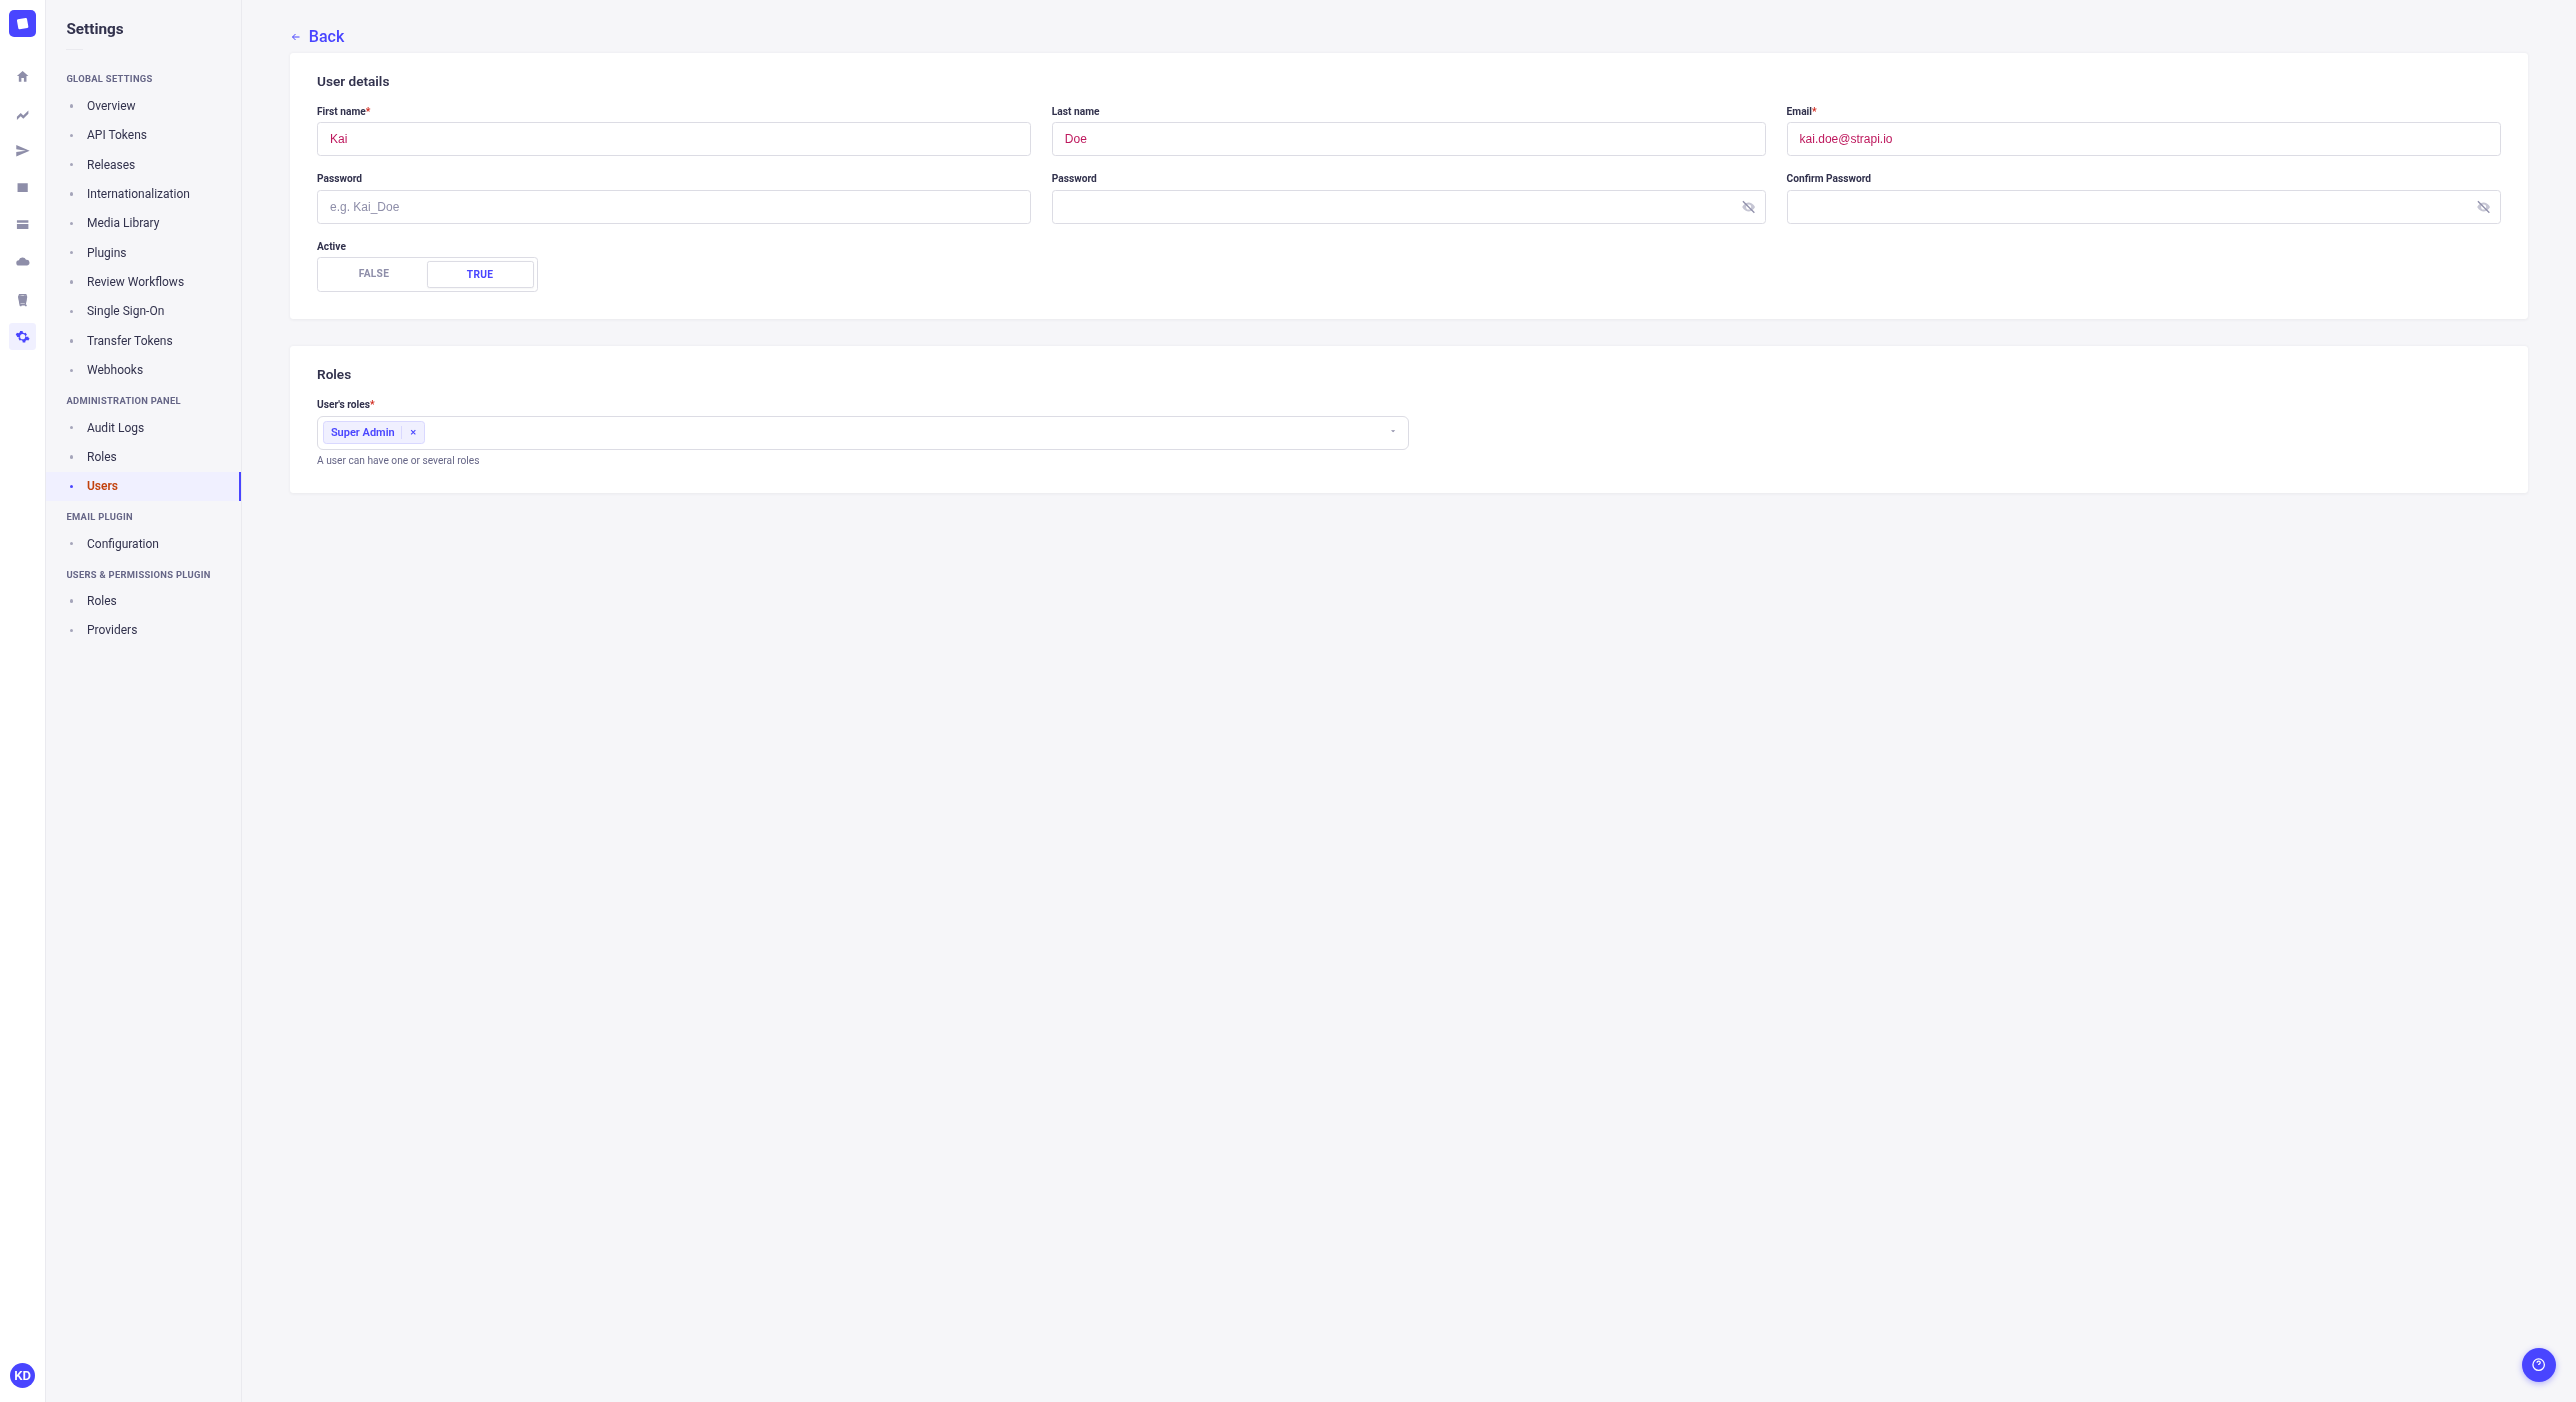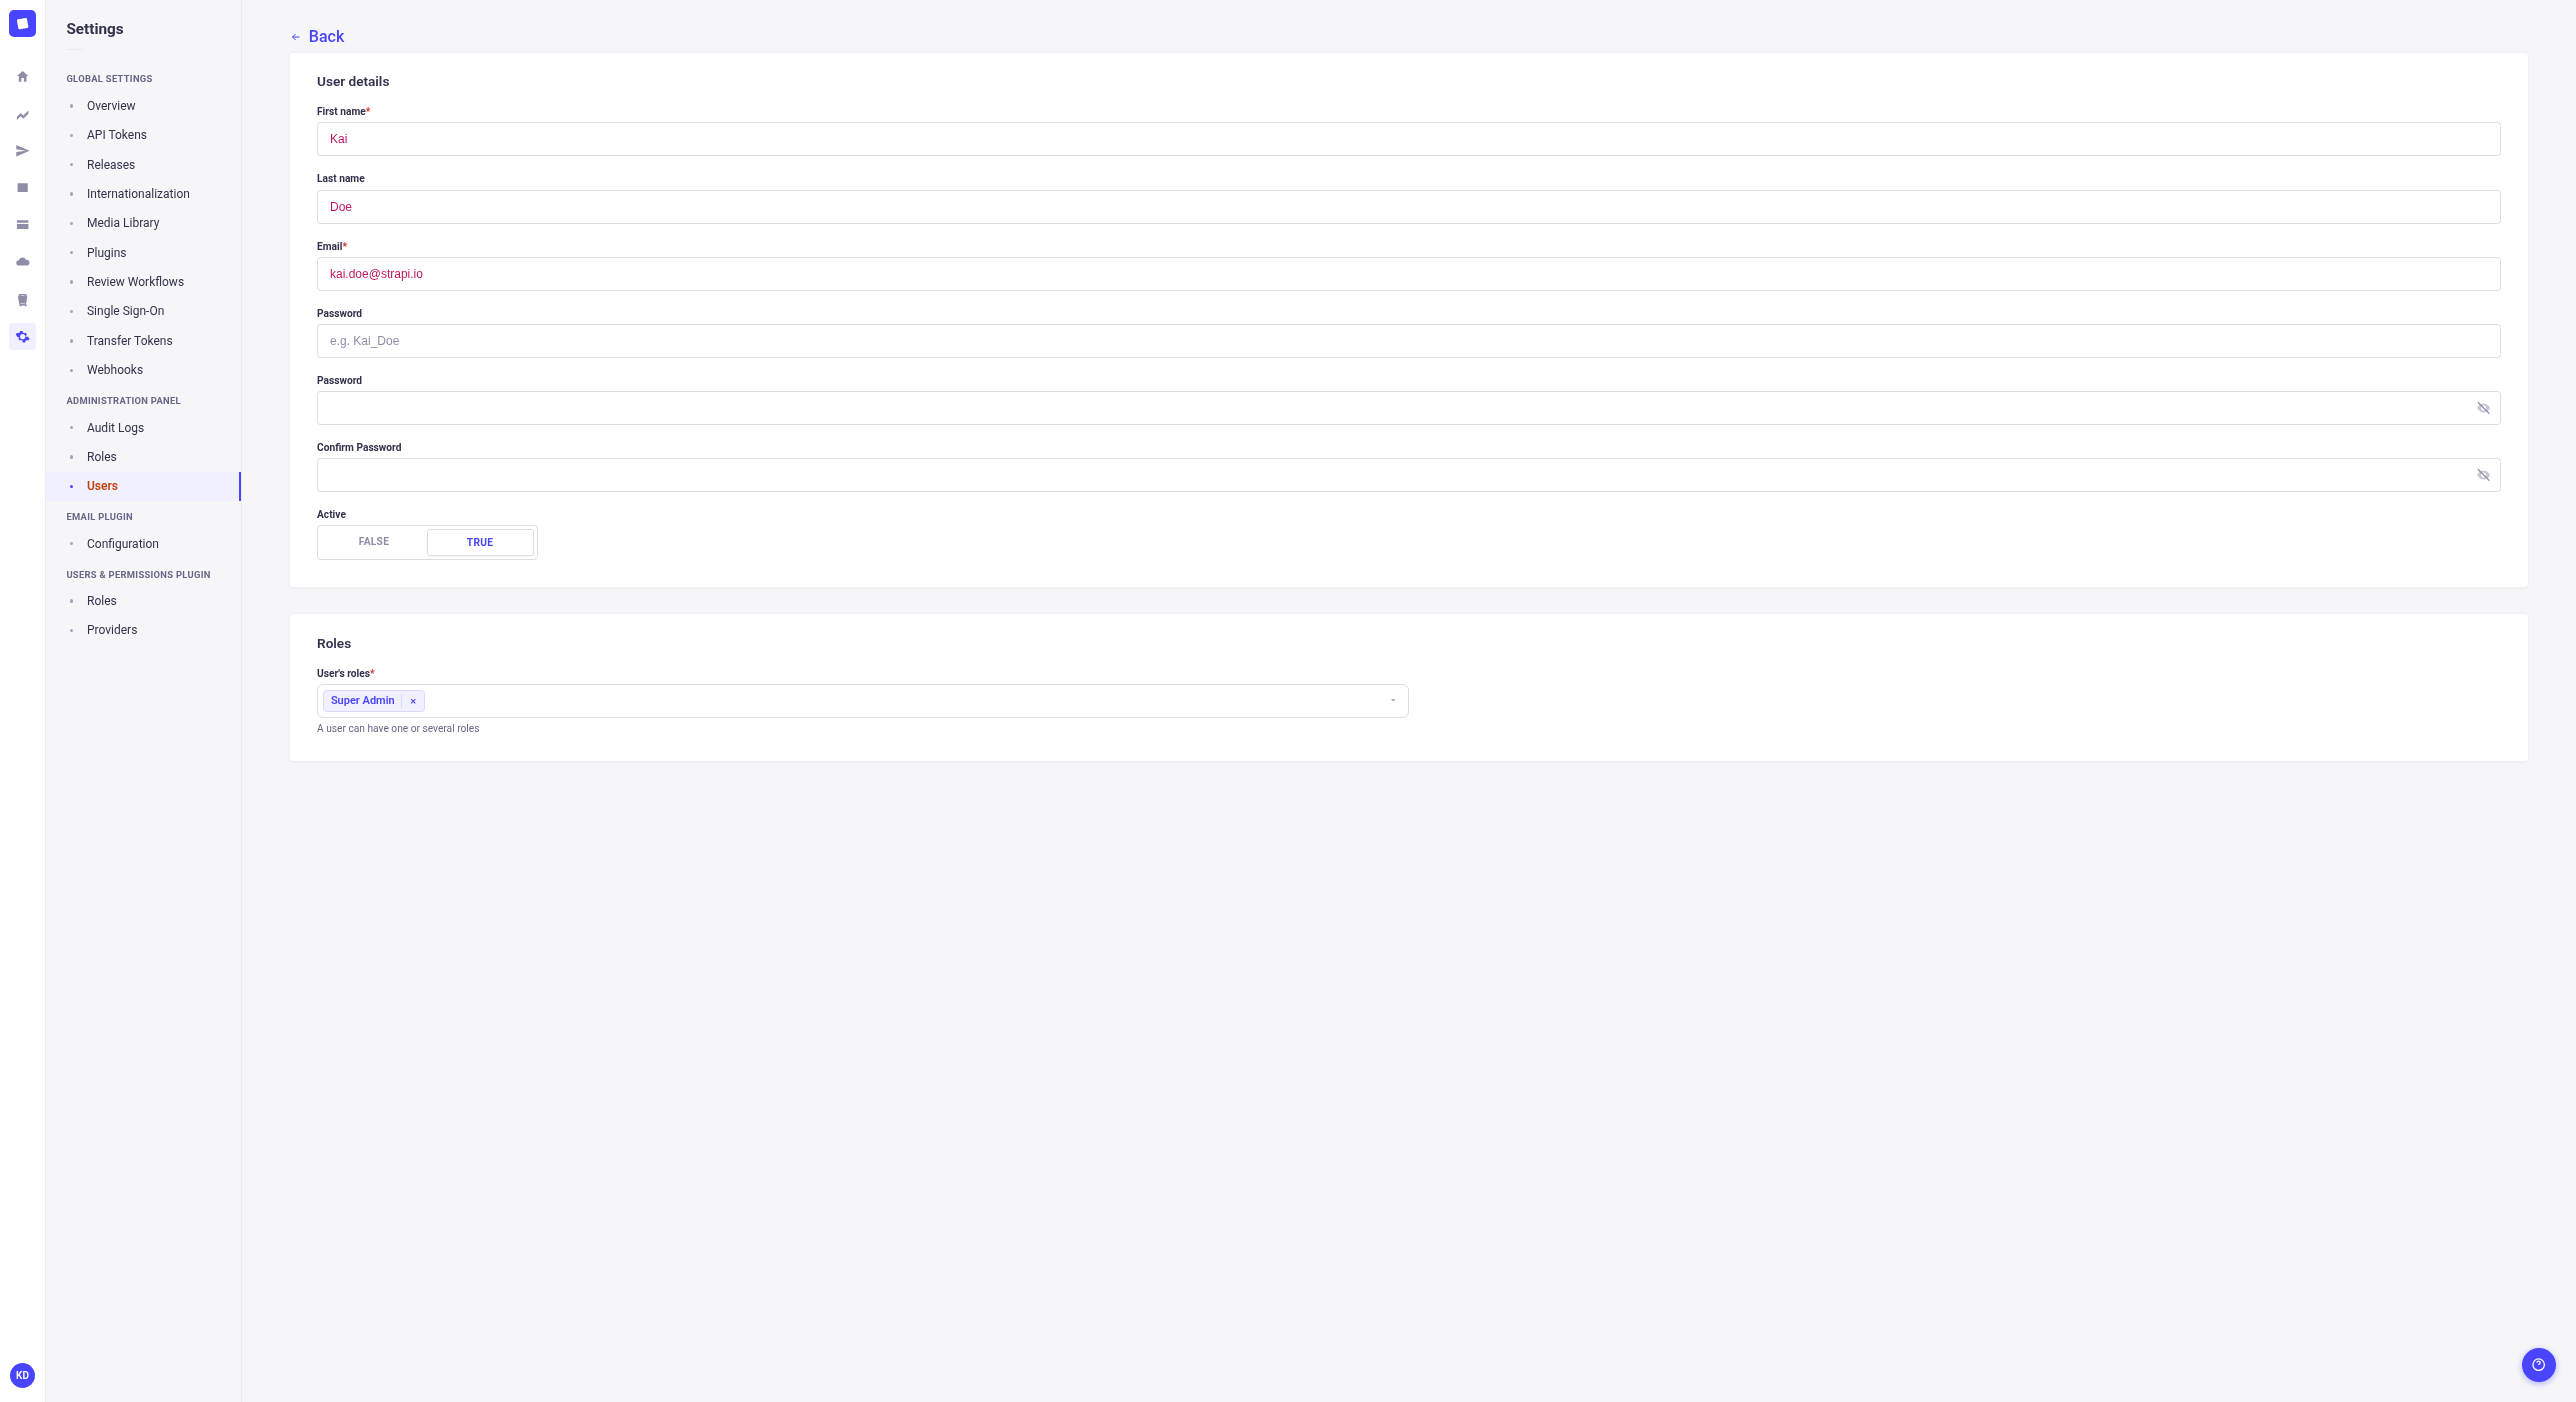--- a/index.html
+++ b/index.html
@@ -41,21 +41,21 @@
 }
 .rail-item.active { background:#f0f0ff; color:#4945ff; }
 .rail-item svg { width:15.3px; height:15.3px; }
 .rail-avatar {
   position:absolute;
   bottom: 13.6px;
   width: 25.6px; height:25.6px;
   border-radius: 50%;
   background: #4945ff;
   color:#fff;
-  font-size:10px;
+  font-size:13px;
   font-weight:600;
   display:flex; align-items:center; justify-content:center;
 }
 
 
 .sidebar {
   width: 196px;
   background:#f6f6f9;
   border-right: 0.9px solid #eaeaef;
   padding: 20.4px 0 20.4px 0;
@@ -122,21 +122,21 @@
 .card {
   background:#fff;
   border-radius:3.4px;
   box-shadow: 0 0.9px 3.4px rgba(33,33,52,0.06);
   padding: 20.4px 27px 27px 27px;
   margin-bottom: 27px;
 }
 .card h3 { font-size:13.6px; font-weight:600; margin-bottom: 17px; color:#32324d;}
 .form-grid {
   display:grid;
-  grid-template-columns: 1fr;
+  grid-template-columns: 1fr 1fr 1fr;
   gap: 17px 20.4px;
 }
 .field label {
   display:block; font-size:10.2px; font-weight:700; color:#32324d; margin-bottom:5.1px;
 }
 .required { color:#d02b20; }
 .input-wrap {
   position:relative;
 }
 .input-wrap input {

